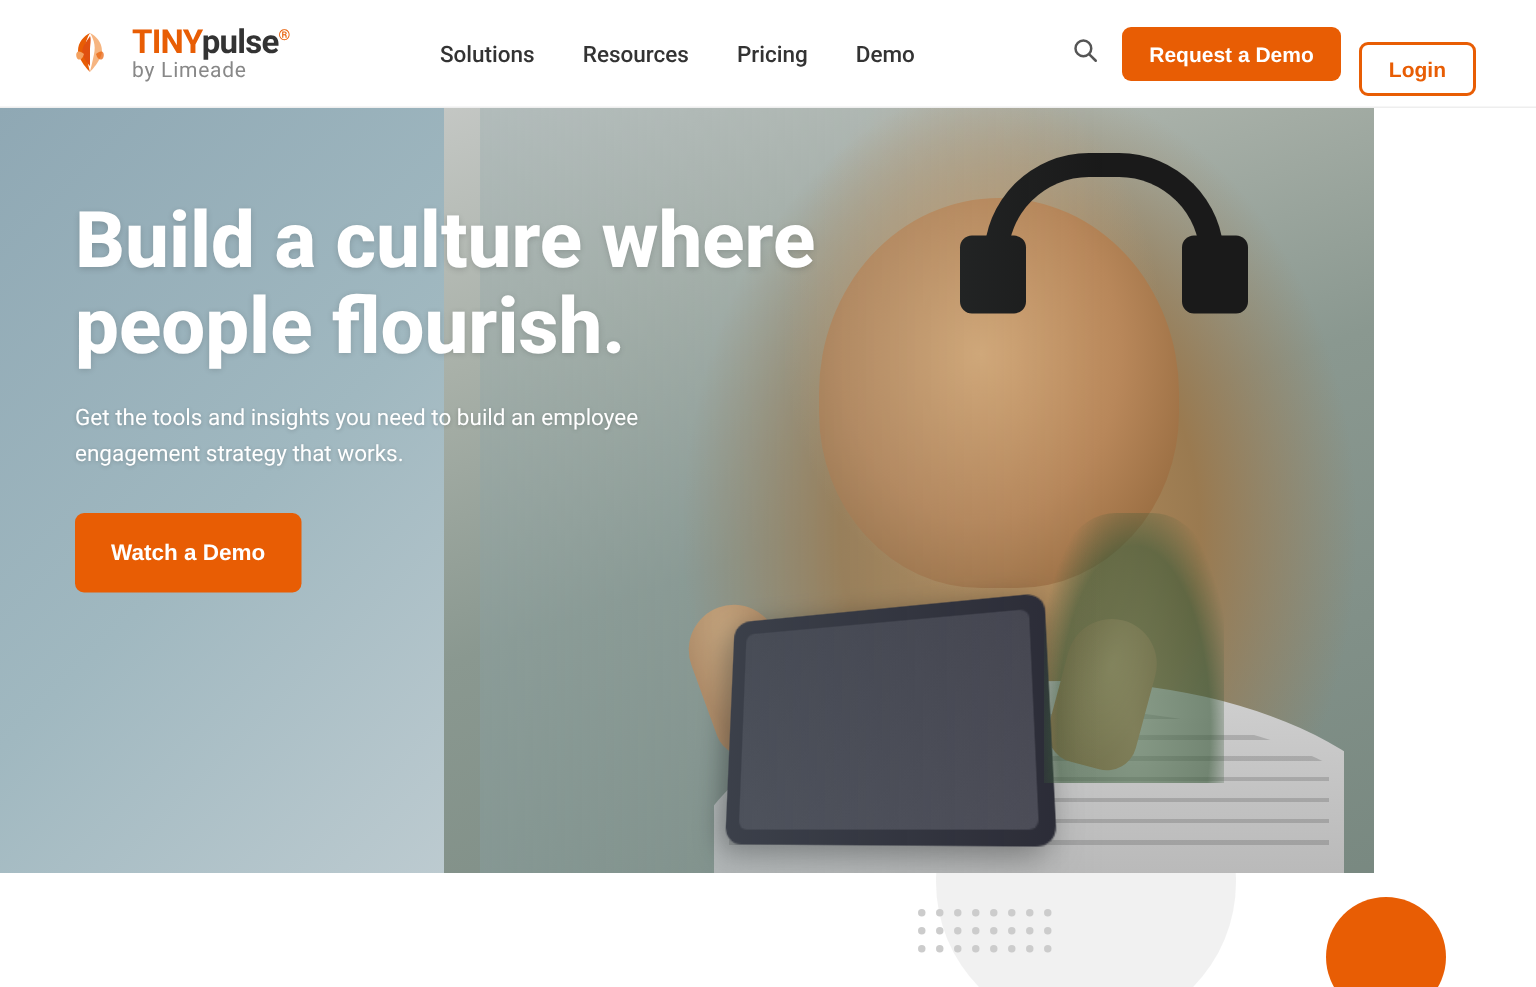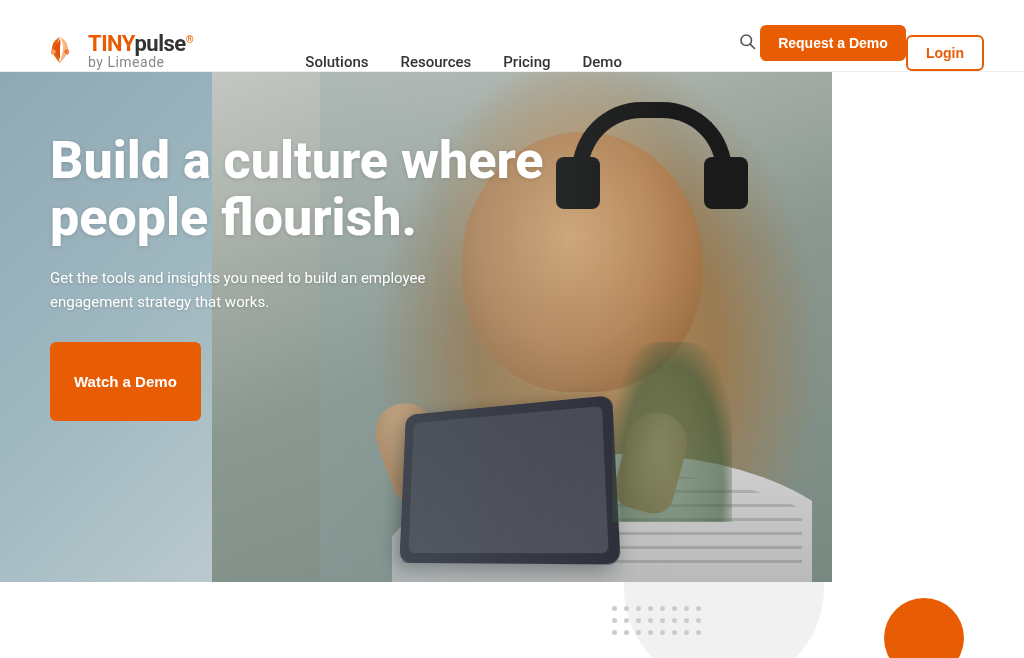--- a/index.html
+++ b/index.html
@@ -1,21 +1,21 @@
 <!DOCTYPE html>
 <html><head>
   <meta charset="utf-8">
   <style>
     * { margin: 0; padding: 0; box-sizing: border-box; }
     body { font-family: -apple-system, BlinkMacSystemFont, 'Segoe UI', Roboto, sans-serif; width: 1024px; height: 658px; overflow: hidden; background: #fff; }
 
     
     .navbar {
       display: flex;
-      align-items: flex-end;
+      align-items: center;
       justify-content: space-between;
       padding: 0 40px;
       height: 72px;
       background: #fff;
       border-bottom: 1px solid #eee;
       position: relative;
       z-index: 10;
     }
     .logo-area {
       display: flex;
@@ -53,20 +53,21 @@
     }
     .nav-links li a {
       text-decoration: none;
       color: #333;
       font-size: 15px;
       font-weight: 500;
     }
     .nav-right {
       display: flex;
       align-items: center;
+      gap: 12px;
     }
     .search-icon-btn {
       background: none;
       border: none;
       cursor: pointer;
       padding: 4px;
       color: #555;
       font-size: 18px;
     }
     .btn-request-demo {
@@ -87,21 +88,21 @@
       padding: 8px 18px;
       font-size: 14px;
       font-weight: 600;
       cursor: pointer;
       margin-top: 20px;
     }
 
     
     .hero {
       position: relative;
-      width: 832px;
+      width: 916px;
       height: 510px;
       overflow: hidden;
       background: #b0bec5;
     }
     .hero-bg {
       position: absolute;
       inset: 0;
       background: linear-gradient(135deg, #8fa8b4 0%, #a0b8c0 30%, #c0cdd2 60%, #d0d8da 100%);
     }
     
@@ -284,21 +285,21 @@
     .hero-buttons {
       display: flex;
       gap: 12px;
       align-items: center;
     }
     .btn-watch-demo {
       background: #e85d04;
       color: #fff;
       border: none;
       border-radius: 6px;
-      padding: 31px 24px;
+      padding: 18px 24px;
       font-size: 15px;
       font-weight: 600;
       cursor: pointer;
     }
     .btn-learn-more {
       background: rgba(255,255,255,0.15);
       color: #fff;
       border: 2px solid rgba(255,255,255,0.7);
       border-radius: 6px;
       padding: 12px 24px;

